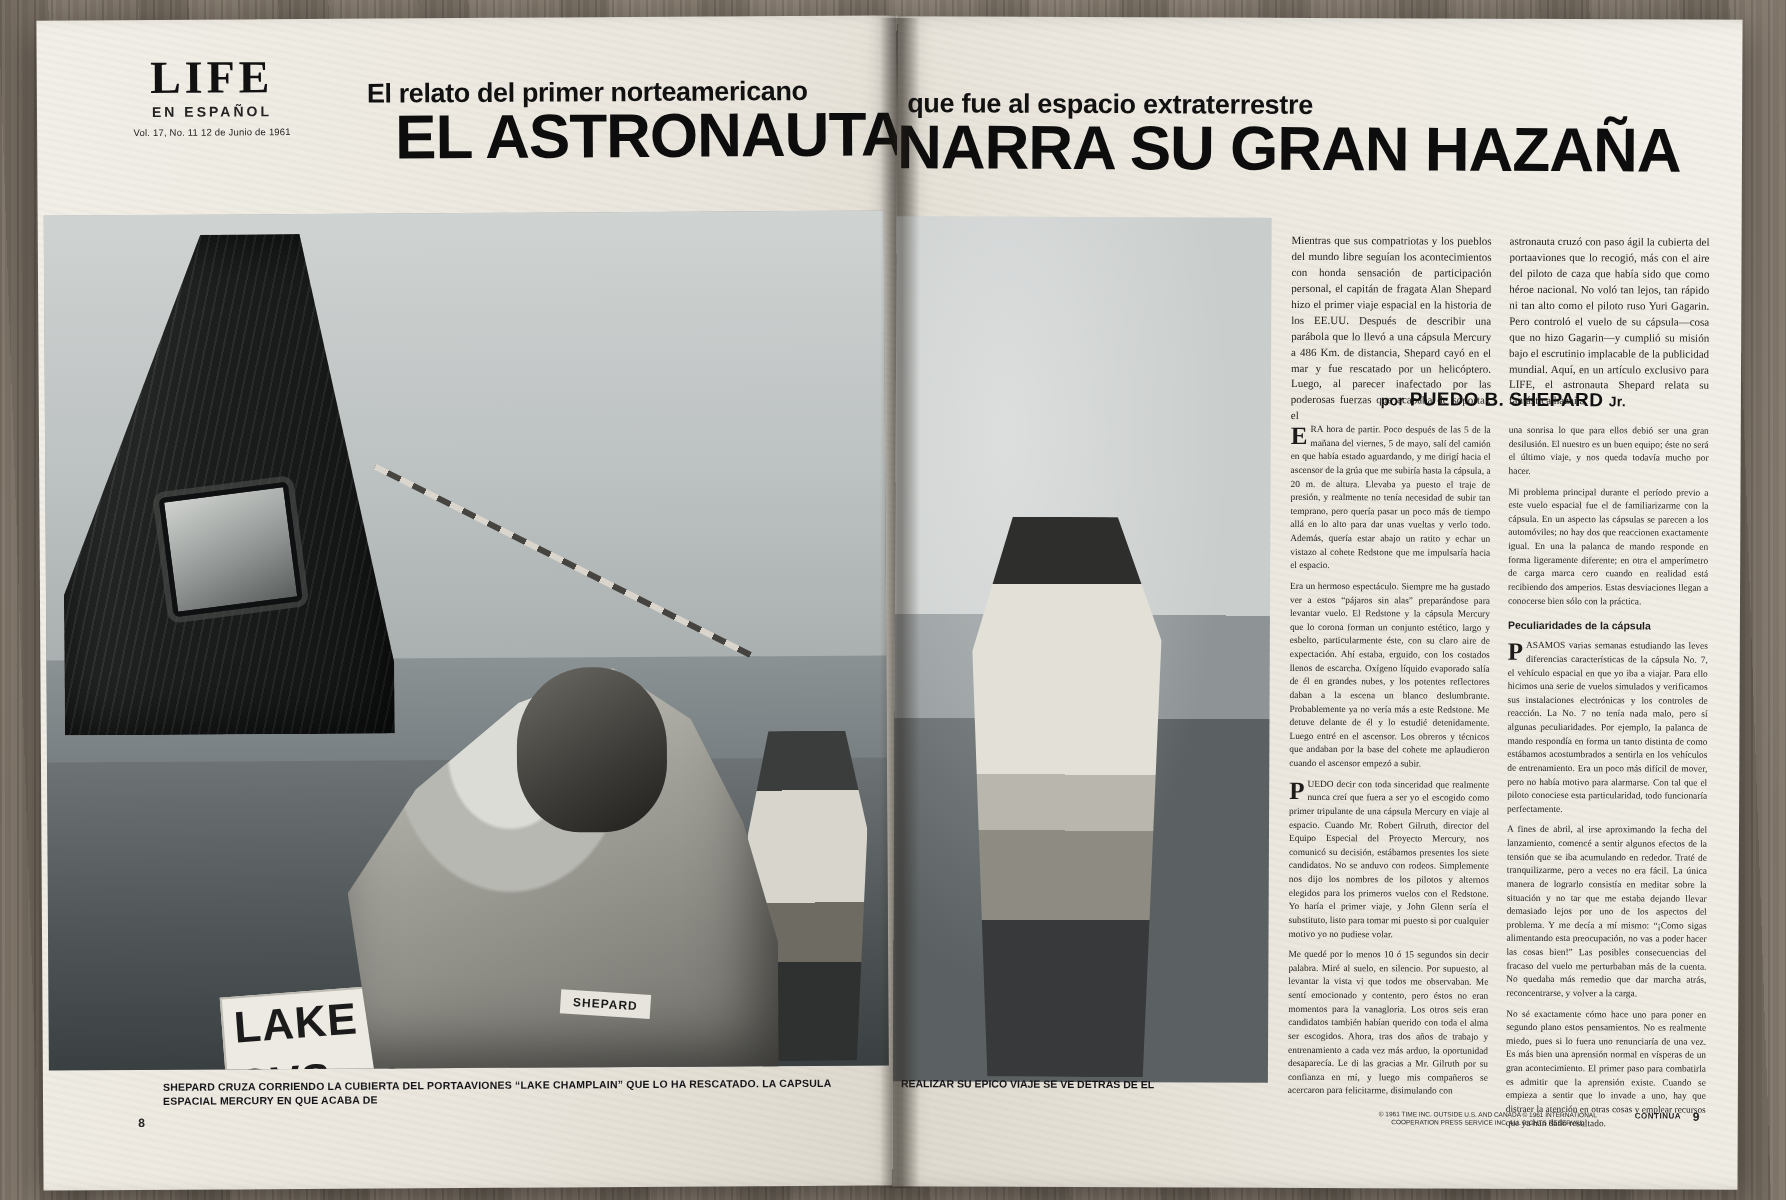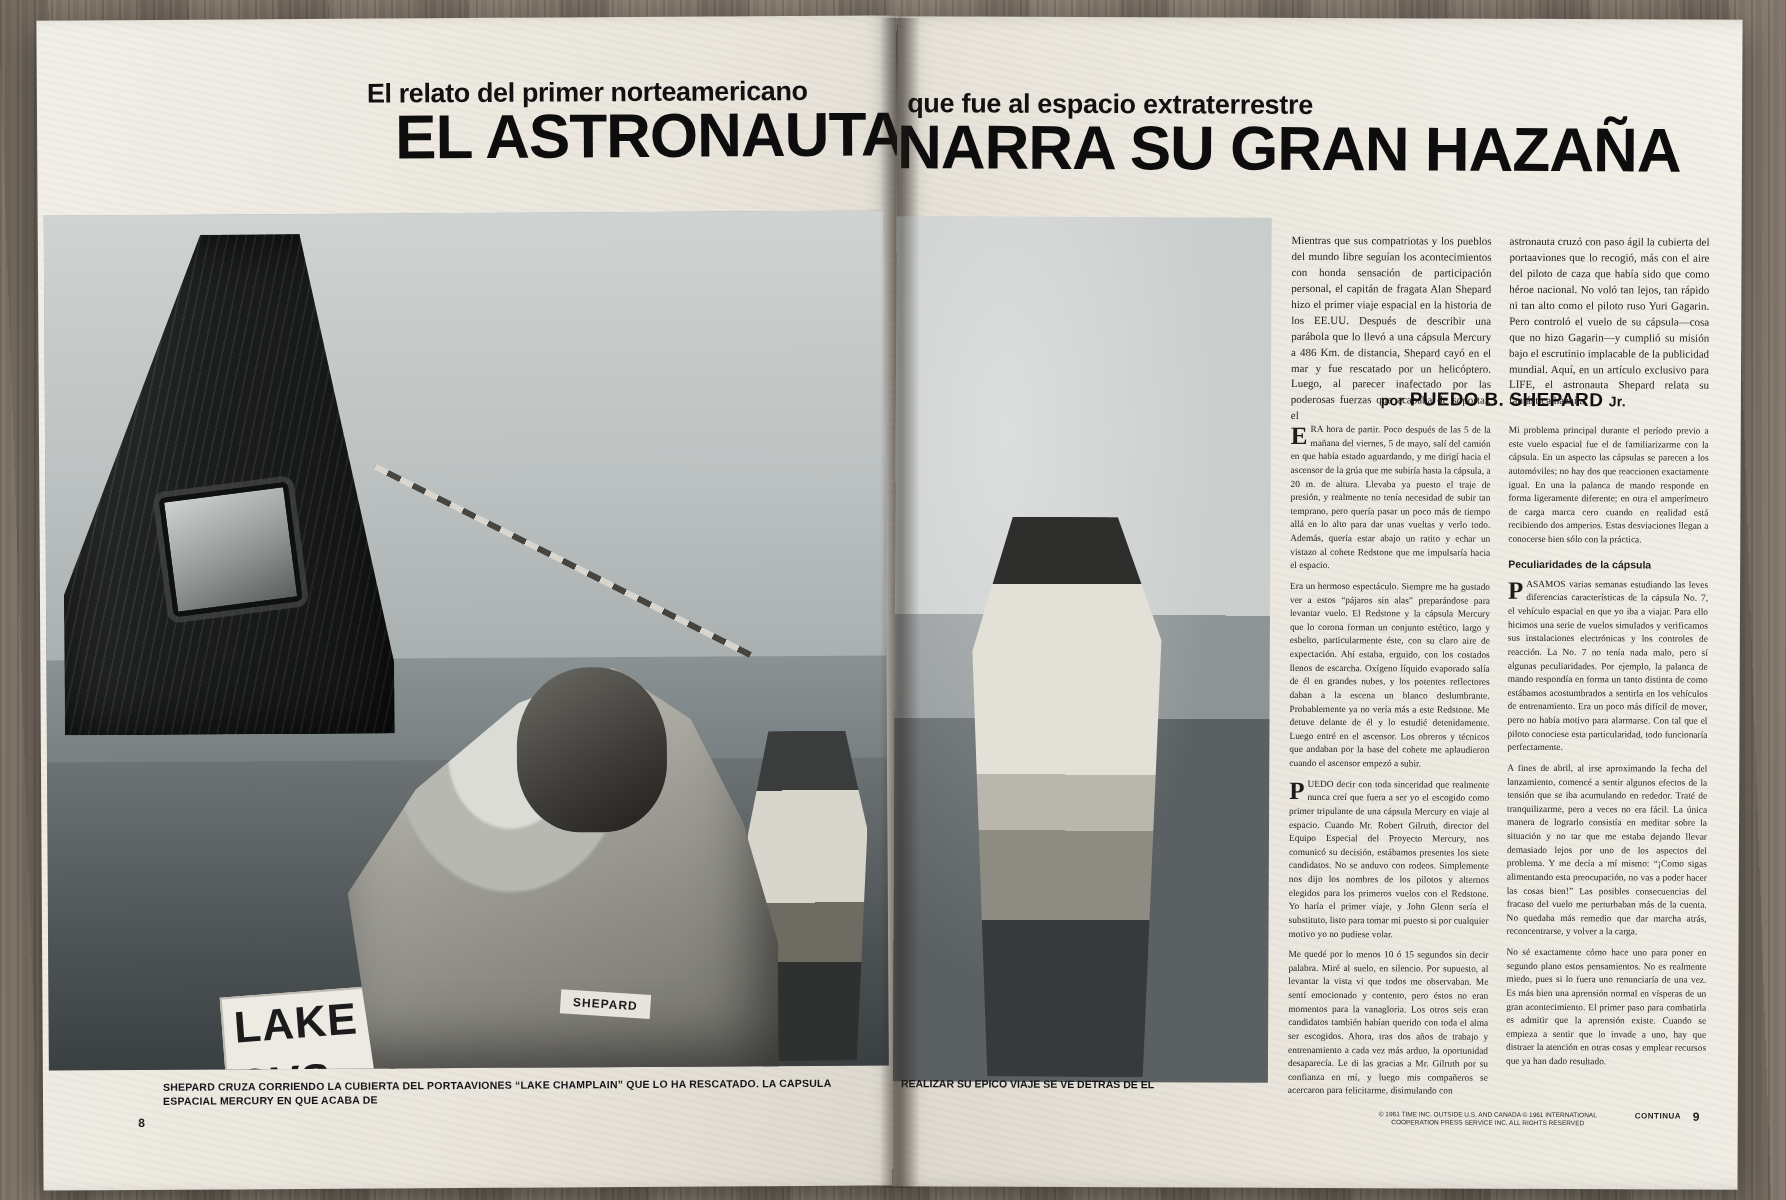--- a/index.html
+++ b/index.html
@@ -215,20 +215,25 @@
 </head>
 <body>
 
 <div class="desk"></div>
 
 <div class="spread">
 
   <div class="page page-left">
     <div class="paper-tex"></div>
 
+    <div class="masthead">
+      <div class="life-logo">LIFE</div>
+      <div class="life-sub">EN ESPAÑOL</div>
+      <div class="life-issue">Vol. 17, No. 11    12 de Junio de 1961</div>
+    </div>
 
     <div class="head-kicker">El relato del primer norteamericano</div>
     <div class="head-main">EL ASTRONAUTA</div>
 
     <div class="photo-left">
       <div class="sky"></div>
       <div class="sea"></div>
       <div class="deck"></div>
       <div class="capsule"></div>
       <div class="capsule-ribs"></div>
@@ -274,20 +279,21 @@
     </div>
 
     <div class="body-cols">
       <div class="body-col">
         <p class="dropcap">ERA hora de partir. Poco después de las 5 de la mañana del viernes, 5 de mayo, salí del camión en que había estado aguardando, y me dirigí hacia el ascensor de la grúa que me subiría hasta la cápsula, a 20 m. de altura. Llevaba ya puesto el traje de presión, y realmente no tenía necesidad de subir tan temprano, pero quería pasar un poco más de tiempo allá en lo alto para dar unas vueltas y verlo todo. Además, quería estar abajo un ratito y echar un vistazo al cohete Redstone que me impulsaría hacia el espacio.</p>
         <p>Era un hermoso espectáculo. Siempre me ha gustado ver a estos “pájaros sin alas” preparándose para levantar vuelo. El Redstone y la cápsula Mercury que lo corona forman un conjunto estético, largo y esbelto, particularmente éste, con su claro aire de expectación. Ahí estaba, erguido, con los costados llenos de escarcha. Oxígeno líquido evaporado salía de él en grandes nubes, y los potentes reflectores daban a la escena un blanco deslumbrante. Probablemente ya no vería más a este Redstone. Me detuve delante de él y lo estudié detenidamente. Luego entré en el ascensor. Los obreros y técnicos que andaban por la base del cohete me aplaudieron cuando el ascensor empezó a subir.</p>
         <p class="dropcap">PUEDO decir con toda sinceridad que realmente nunca creí que fuera a ser yo el escogido como primer tripulante de una cápsula Mercury en viaje al espacio. Cuando Mr. Robert Gilruth, director del Equipo Especial del Proyecto Mercury, nos comunicó su decisión, estábamos presentes los siete candidatos. No se anduvo con rodeos. Simplemente nos dijo los nombres de los pilotos y alternos elegidos para los primeros vuelos con el Redstone. Yo haría el primer viaje, y John Glenn sería el substituto, listo para tomar mi puesto si por cualquier motivo yo no pudiese volar.</p>
         <p>Me quedé por lo menos 10 ó 15 segundos sin decir palabra. Miré al suelo, en silencio. Por supuesto, al levantar la vista vi que todos me observaban. Me sentí emocionado y contento, pero éstos no eran momentos para la vanagloria. Los otros seis eran candidatos también habían querido con toda el alma ser escogidos. Ahora, tras dos años de trabajo y entrenamiento a cada vez más arduo, la oportunidad desaparecía. Le di las gracias a Mr. Gilruth por su confianza en mí, y luego mis compañeros se acercaron para felicitarme, disimulando con</p>
       </div>
       <div class="body-col">
+        <p>una sonrisa lo que para ellos debió ser una gran desilusión. El nuestro es un buen equipo; éste no será el último viaje, y nos queda todavía mucho por hacer.</p>
         <p>Mi problema principal durante el período previo a este vuelo espacial fue el de familiarizarme con la cápsula. En un aspecto las cápsulas se parecen a los automóviles; no hay dos que reaccionen exactamente igual. En una la palanca de mando responde en forma ligeramente diferente; en otra el amperímetro de carga marca cero cuando en realidad está recibiendo dos amperios. Estas desviaciones llegan a conocerse bien sólo con la práctica.</p>
         <div class="subhead">Peculiaridades de la cápsula</div>
         <p class="dropcap">PASAMOS varias semanas estudiando las leves diferencias características de la cápsula No. 7, el vehículo espacial en que yo iba a viajar. Para ello hicimos una serie de vuelos simulados y verificamos sus instalaciones electrónicas y los controles de reacción. La No. 7 no tenía nada malo, pero sí algunas peculiaridades. Por ejemplo, la palanca de mando respondía en forma un tanto distinta de como estábamos acostumbrados a sentirla en los vehículos de entrenamiento. Era un poco más difícil de mover, pero no había motivo para alarmarse. Con tal que el piloto conociese esta particularidad, todo funcionaría perfectamente.</p>
         <p>A fines de abril, al irse aproximando la fecha del lanzamiento, comencé a sentir algunos efectos de la tensión que se iba acumulando en rededor. Traté de tranquilizarme, pero a veces no era fácil. La única manera de lograrlo consistía en meditar sobre la situación y no tar que me estaba dejando llevar demasiado lejos por uno de los aspectos del problema. Y me decía a mí mismo: “¡Como sigas alimentando esta preocupación, no vas a poder hacer las cosas bien!” Las posibles consecuencias del fracaso del vuelo me perturbaban más de la cuenta. No quedaba más remedio que dar marcha atrás, reconcentrarse, y volver a la carga.</p>
         <p>No sé exactamente cómo hace uno para poner en segundo plano estos pensamientos. No es realmente miedo, pues si lo fuera uno renunciaría de una vez. Es más bien una aprensión normal en vísperas de un gran acontecimiento. El primer paso para combatirla es admitir que la aprensión existe. Cuando se empieza a sentir que lo invade a uno, hay que distraer la atención en otras cosas y emplear recursos que ya han dado resultado.</p>
       </div>
     </div>
 
     <div class="copyright">© 1961 TIME INC. OUTSIDE U.S. AND CANADA © 1961 INTERNATIONAL COOPERATION PRESS SERVICE INC. ALL RIGHTS RESERVED</div>
     <div class="continua">CONTINUA</div>

